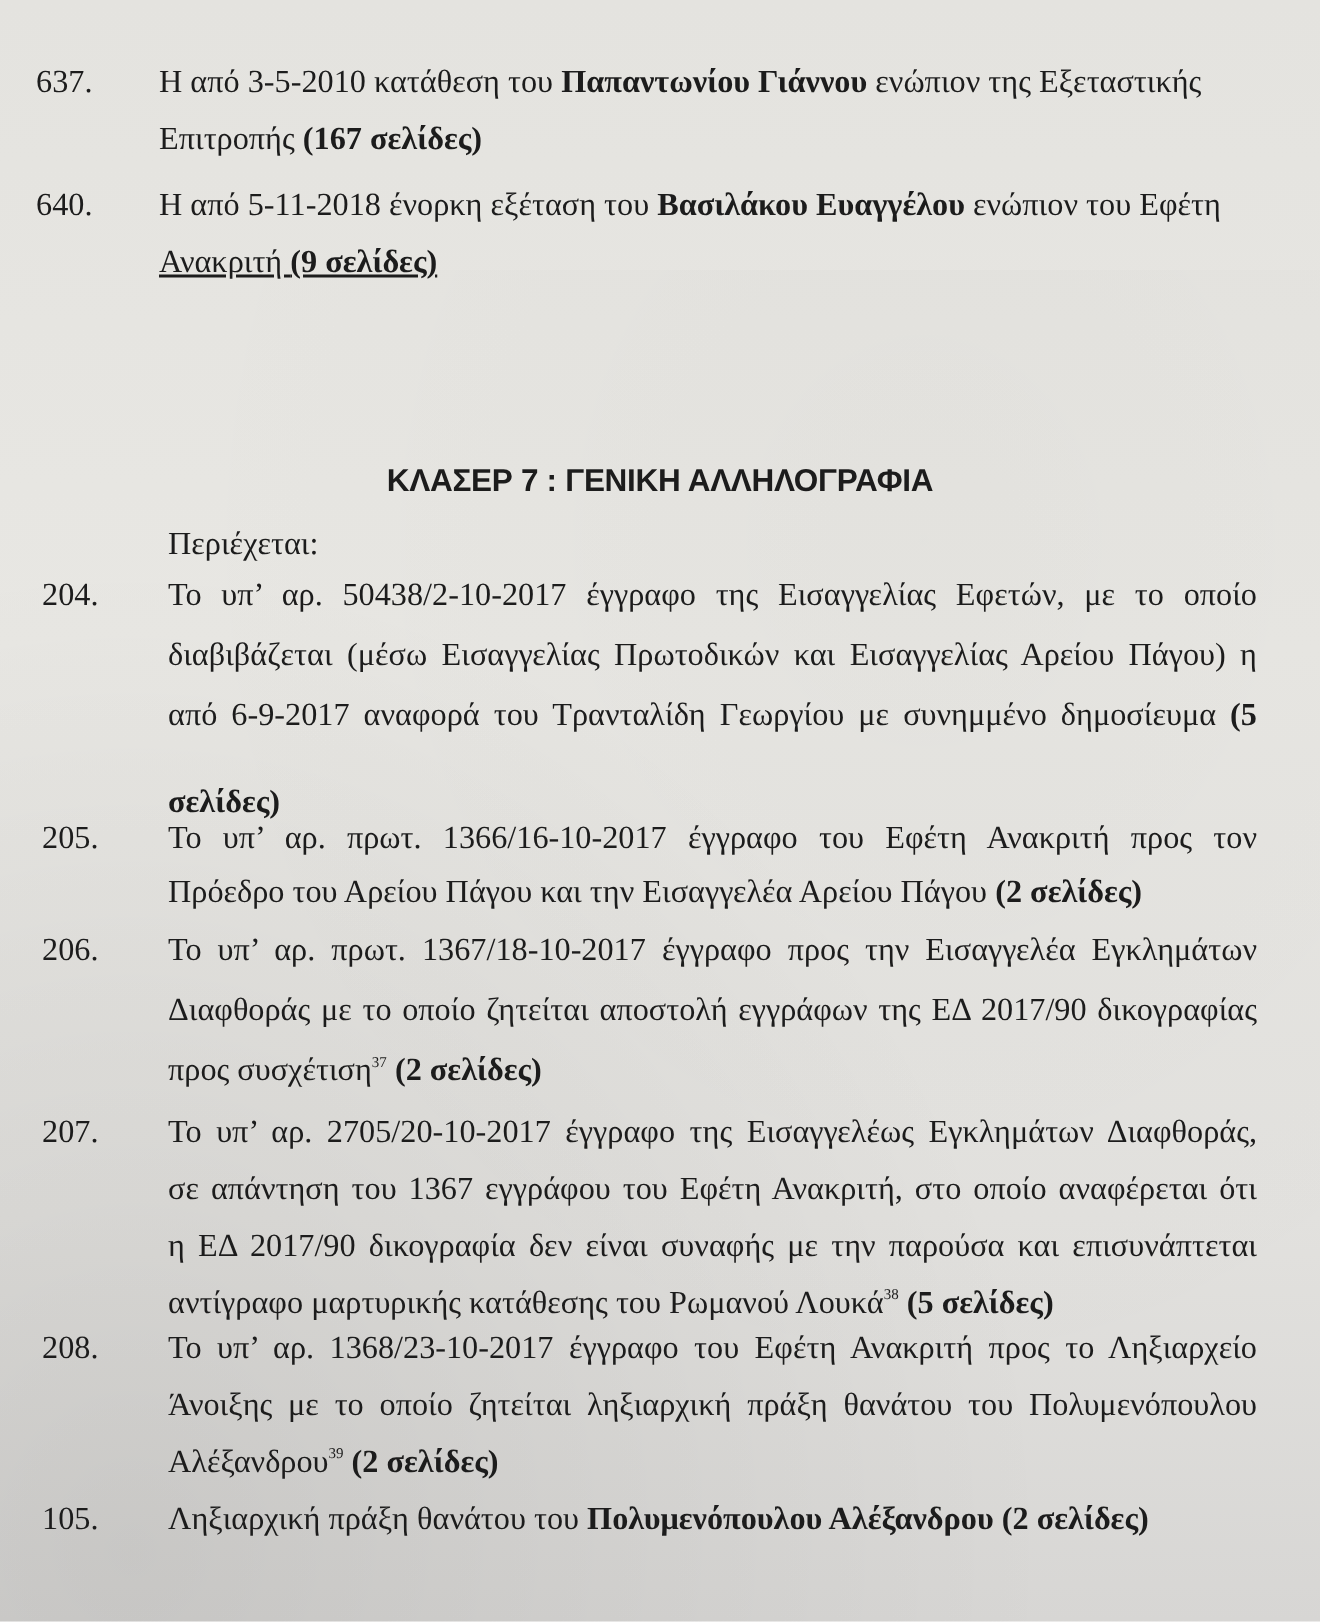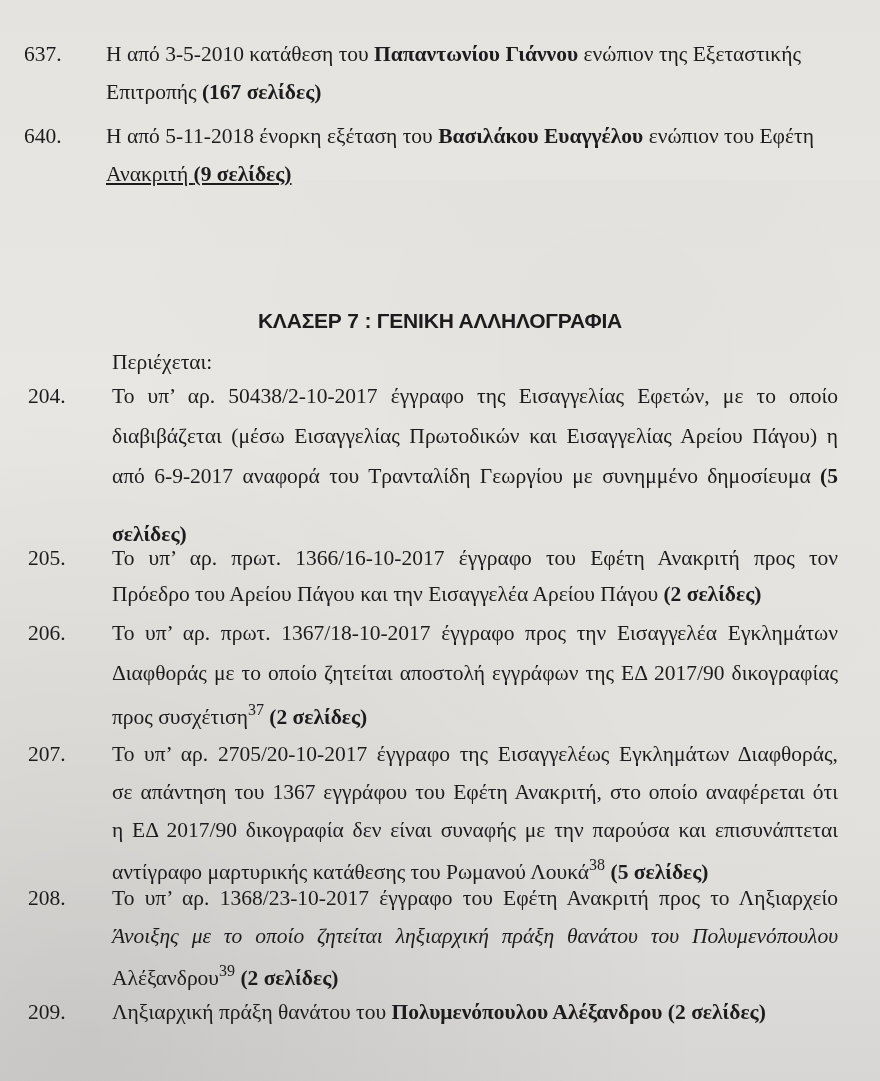--- a/index.html
+++ b/index.html
@@ -21,21 +21,21 @@
   .entry { position: absolute; left: 0; width: 880px; font-size: 21.5px; }
   .entry .num {
     position: absolute; left: 28px; top: 0;
   }
   .entry .line {
     position: absolute; left: 112px; white-space: nowrap;
   }
   .top .num { left: 24px; }
   .top .line { left: 106px; }
   b { font-weight: bold; }
-  sup { font-size: 16px; vertical-align: 9px; }
+  sup { font-size: 10px; vertical-align: 9px; }
   .heading {
     position: absolute; left: 0; right: 0; top: 309px; text-align: center;
     font-family: "Liberation Sans", sans-serif; font-weight: bold; font-size: 21px;
     letter-spacing: -0.2px;
   }
   .intro { position: absolute; left: 112px; top: 350px; font-size: 21.5px; text-align: right; }
   .entry .line.j { text-align: justify; text-align-last: justify; width: 726px; }
 </style>
 </head>
 <body>
@@ -78,20 +78,20 @@
   <div class="entry" id="e3" style="top:742px">
     <span class="num">207.</span>
   <span class="line j" style="top: 0px;">Το υπ’ αρ. 2705/20-10-2017 έγγραφο της Εισαγγελέως Εγκλημάτων Διαφθοράς,</span>
       <span class="line j" style="top: 38px;">σε απάντηση του 1367 εγγράφου του Εφέτη Ανακριτή, στο οποίο αναφέρεται ότι</span>
       <span class="line j" style="top: 76px;">η ΕΔ 2017/90 δικογραφία δεν είναι συναφής με την παρούσα και επισυνάπτεται</span>
       <span class="line" style="top: 114px;">αντίγραφο μαρτυρικής κατάθεσης του Ρωμανού Λουκά<sup>38</sup> <b>(5 σελίδες)</b></span>
     </div>
   <div class="entry" id="e4" style="top:886px">
     <span class="num">208.</span>
   <span class="line j" style="top: 0px;">Το υπ’ αρ. 1368/23-10-2017 έγγραφο του Εφέτη Ανακριτή προς το Ληξιαρχείο</span>
-      <span class="line j" style="top: 38px; font-style: italic;">Άνοιξης με το οποίο ζητείται ληξιαρχική πράξη θανάτου του Πολυμενόπουλου</span>
+      <span class="line j" style="top: 38px;">Άνοιξης με το οποίο ζητείται ληξιαρχική πράξη θανάτου του Πολυμενόπουλου</span>
       <span class="line" style="top: 76px;">Αλέξανδρου<sup>39</sup> <b>(2 σελίδες)</b></span>
     </div>
   <div class="entry" id="e5" style="top:1000px">
-    <span class="num">209.</span>
+    <span class="num">105.</span>
   <span class="line" style="top: 0px;">Ληξιαρχική πράξη θανάτου του <b>Πολυμενόπουλου Αλέξανδρου (2 σελίδες)</b></span>
     </div>
 </div>
 
 </body></html>

